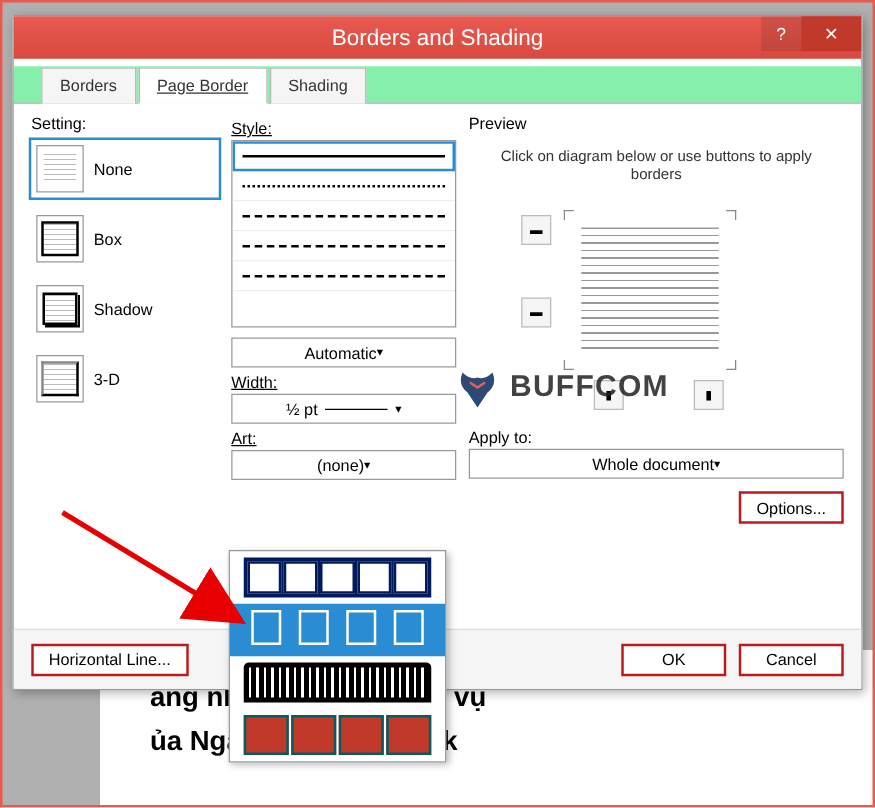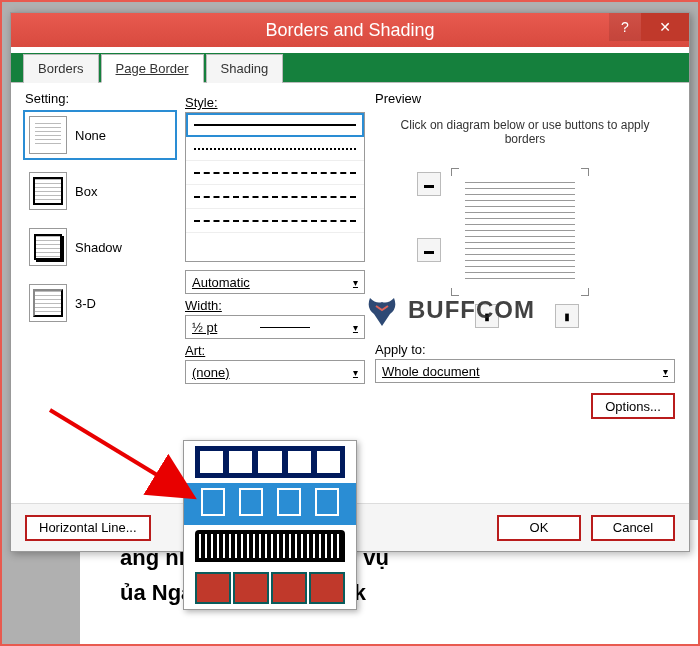--- a/index.html
+++ b/index.html
@@ -13,21 +13,21 @@
 
 .dialog { position: absolute; left: 10px; top: 12px; width: 680px; height: 540px; background: #fff; border: 1px solid #999; box-shadow: 2px 2px 8px rgba(0,0,0,.3); }
 
 .titlebar { height: 34px; background: linear-gradient(#e85a4f,#d84a3f); display: flex; align-items: center; position: relative; }
 .titlebar-title { flex: 1; text-align: center; color: #fff; font-size: 18px; }
 .titlebar-btns { position: absolute; right: 0; top: 0; display: flex; height: 34px; }
 .titlebar-btn { width: 32px; height: 28px; display: flex; align-items: center; justify-content: center; color: #fff; font-size: 14px; }
 .titlebar-btn.close { background: #c0392b; width: 48px; height: 28px; }
 .titlebar-btn.help { background: rgba(0,0,0,.1); }
 
-.tabs { display: flex; border-bottom: 1px solid #bbb; background: #15803d; margin-top: 6px; padding-left: 12px; }
+.tabs { display: flex; border-bottom: 1px solid #bbb; background: #86efac; margin-top: 6px; padding-left: 22px; }
 .tab { padding: 6px 14px; border: 1px solid #bbb; border-bottom: none; background: #f5f5f5; margin-right: 2px; cursor: pointer; color: #333; position: relative; top: 1px; }
 .tab.active { background: #fff; border-bottom: 1px solid #fff; text-decoration: underline; }
 
 .content { display: flex; padding: 8px 14px 0 14px; gap: 10px; height: 406px; }
 
 .column { display: flex; flex-direction: column; }
 .col-setting { width: 150px; }
 .col-style { width: 180px; }
 .col-preview { flex: 1; }
 
@@ -47,21 +47,21 @@
 .style-list { border: 1px solid #999; height: 150px; overflow-y: auto; background: #fff; margin-bottom: 8px; }
 .style-item { height: 24px; border-bottom: 1px solid #eee; display: flex; align-items: center; padding: 0 8px; cursor: pointer; }
 .style-item.selected { outline: 2px solid #2a8dd4; outline-offset: -2px; }
 .line-solid { width: 100%; height: 0; border-top: 2px solid #000; }
 .line-dotted { width: 100%; height: 0; border-top: 2px dotted #000; }
 .line-dashed-s { width: 100%; height: 0; border-top: 2px dashed #000; }
 .line-dashed-l { width: 100%; height: 0; border-top: 2px dashed #000; }
 .line-dashdot { width: 100%; height: 0; border-top: 2px dashed #000; }
 
 .field-label { text-decoration: underline; margin-top: 4px; margin-bottom: 2px; }
-.select { width: 100%; height: 24px; border: 1px solid #999; background: #fff; padding: 0 6px; display: flex; align-items: center; justify-content: space-between; cursor: pointer; text-decoration: underline; }
+.select { width: 100%; height: 24px; border: 1px solid #999; background: #fff; padding: 0 6px; display: flex; align-items: center; justify-content: center; cursor: pointer; }
 .select-arrow { font-size: 10px; }
 .width-row { display: flex; align-items: center; gap: 6px; }
 .width-line { height: 0; border-top: 1px solid #000; width: 50px; }
 .preview-hint { text-align: center; font-size: 12px; color: #333; margin: 6px 10px 16px 10px; }
 
 .preview-box { position: relative; height: 170px; }
 .preview-page { position: absolute; left: 80px; top: 10px; width: 130px; height: 120px; }
 .corner { position: absolute; width: 8px; height: 8px; border: 1px solid #888; }
 .corner.tl { top: -4px; left: -4px; border-right: none; border-bottom: none; }
 .corner.tr { top: -4px; right: -4px; border-left: none; border-bottom: none; }

